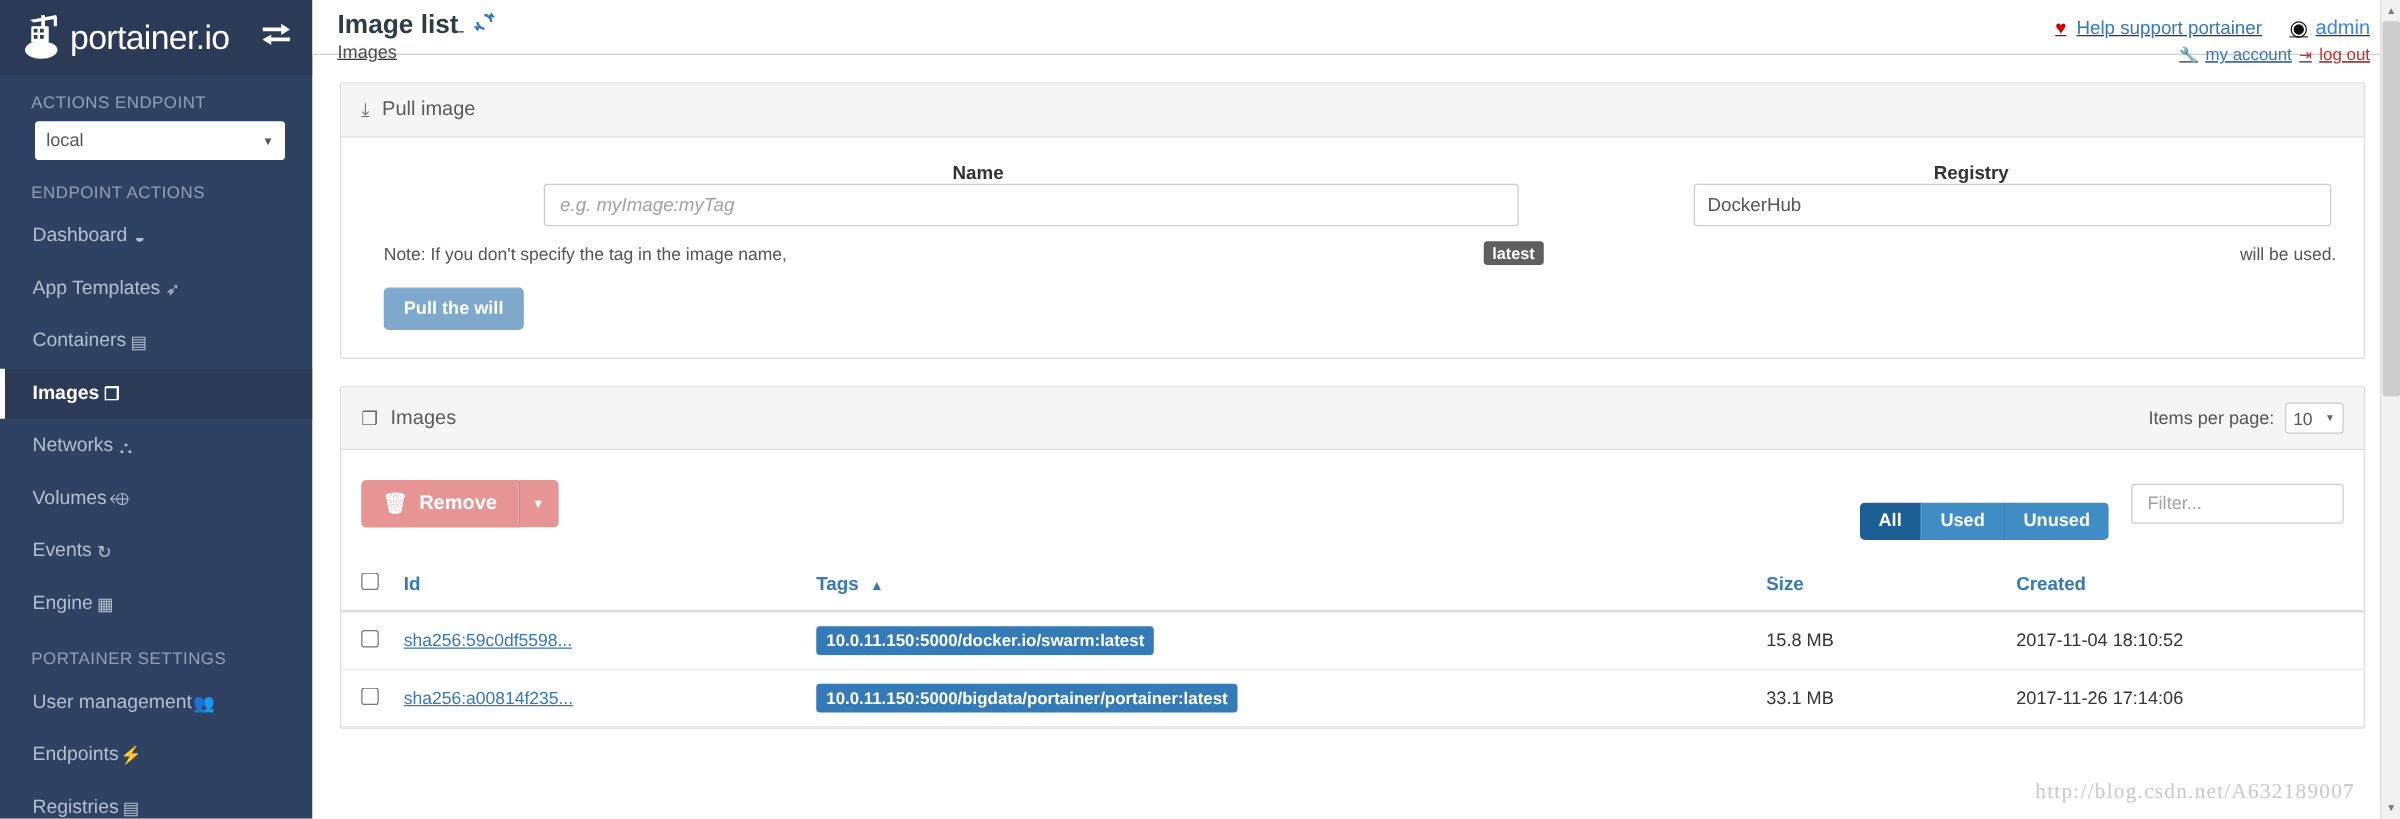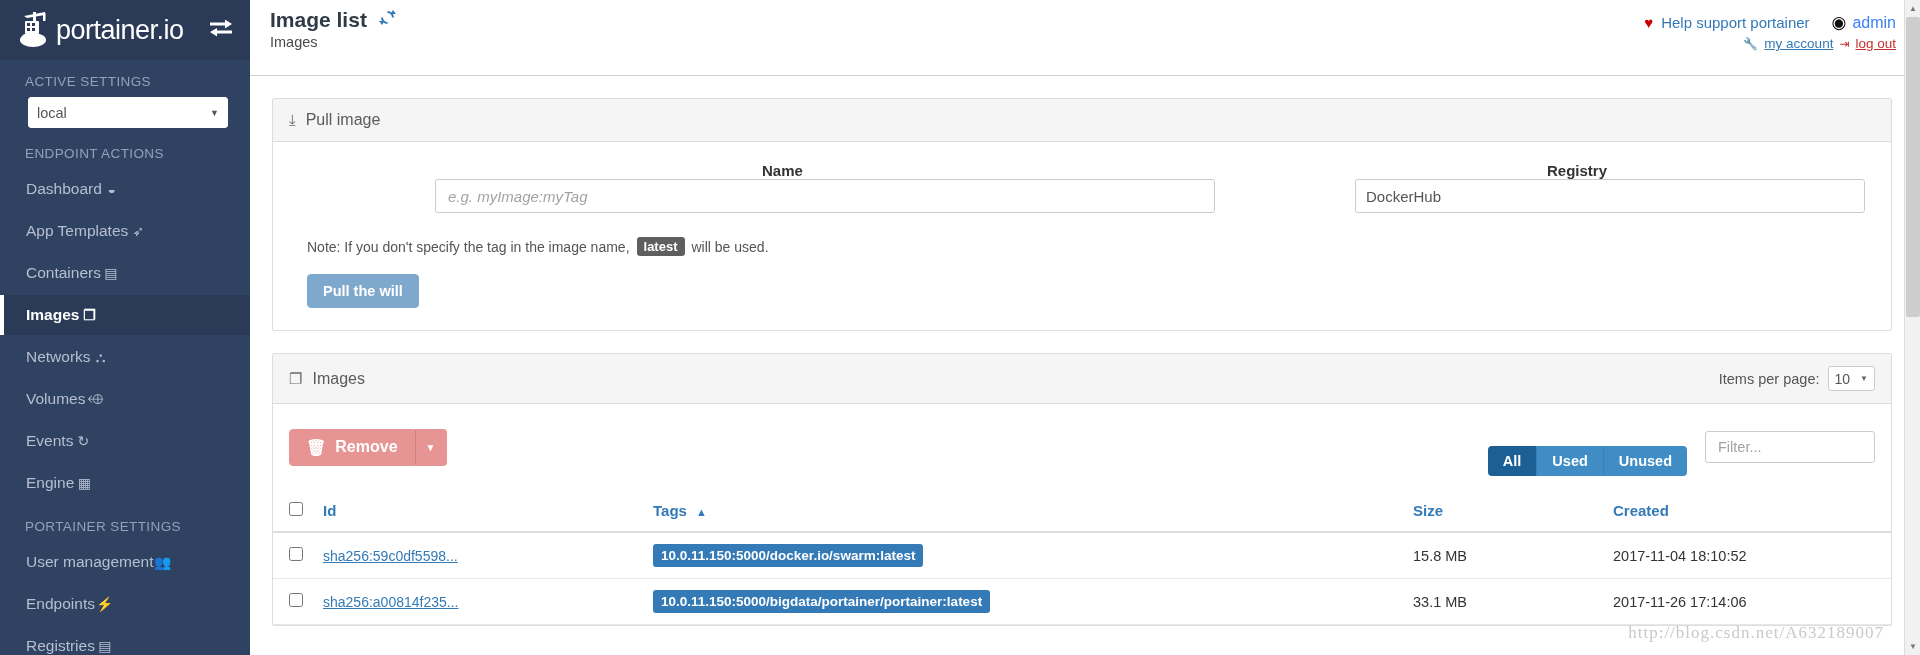--- a/index.html
+++ b/index.html
@@ -101,28 +101,29 @@
   }
 
   
   .main {
     flex: 1;
     background: #ffffff;
     position: relative;
     overflow: hidden;
   }
   .topbar {
-    height: 76px;
+    height: 44px;
     border-bottom: 1px solid #cfcfcf;
     display: flex;
     align-items: flex-start;
     justify-content: space-between;
     padding: 8px 24px 0 12px;
     background: #ffffff;
     position: relative;
+    text-decoration: underline;
   }
   .page-heading { padding-left: 8px; }
   .page-title {
     font-size: 21px;
     color: #2f3b47;
     font-weight: bold;
     display: inline-block;
     vertical-align: middle;
   }
   .refresh-icon {
@@ -213,27 +214,28 @@
     padding: 0 10px;
     display: flex;
     align-items: center;
     justify-content: space-between;
     width: 510px;
     cursor: pointer;
     background: #fff;
   }
 
   .note-row {
-    margin-top: 24px;
+    margin-top: 12px;
     padding-left: 12px;
     font-size: 14px;
     color: #555;
     display: flex;
     align-items: center;
     gap: 7px;
+    justify-content: space-between;
   }
   .code-tag {
     background: #5f5f5f;
     color: #fff;
     font-size: 13px;
     font-weight: bold;
     padding: 2px 7px;
     border-radius: 3px;
   }
   .btn-primary {
@@ -423,21 +425,21 @@
           <g fill="#ffffff">
             <rect x="0" y="3" width="16" height="3"></rect>
             <polygon points="15,0 22,4.5 15,9"></polygon>
             <rect x="6" y="11" width="16" height="3"></rect>
             <polygon points="7,8.5 0,12.5 7,17"></polygon>
           </g>
         </svg>
       </div>
     </div>
 
-    <div class="side-title">ACTIVE SETTINGS</div>
+    <div class="side-title">ACTIONS ENDPOINT</div>
 
     <div class="endpoint-select-wrap">
       <div class="endpoint-select">
         <span>local</span>
         <span class="caret">▼</span>
       </div>
     </div>
 
     <div class="side-title">ENDPOINT ACTIONS</div>
 

